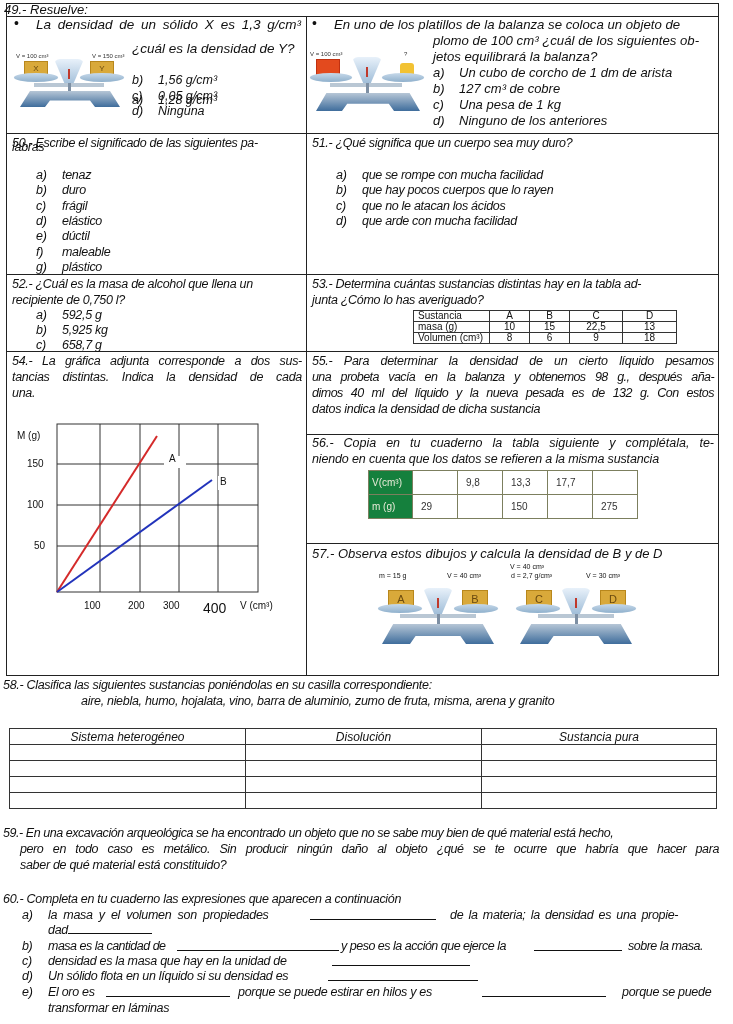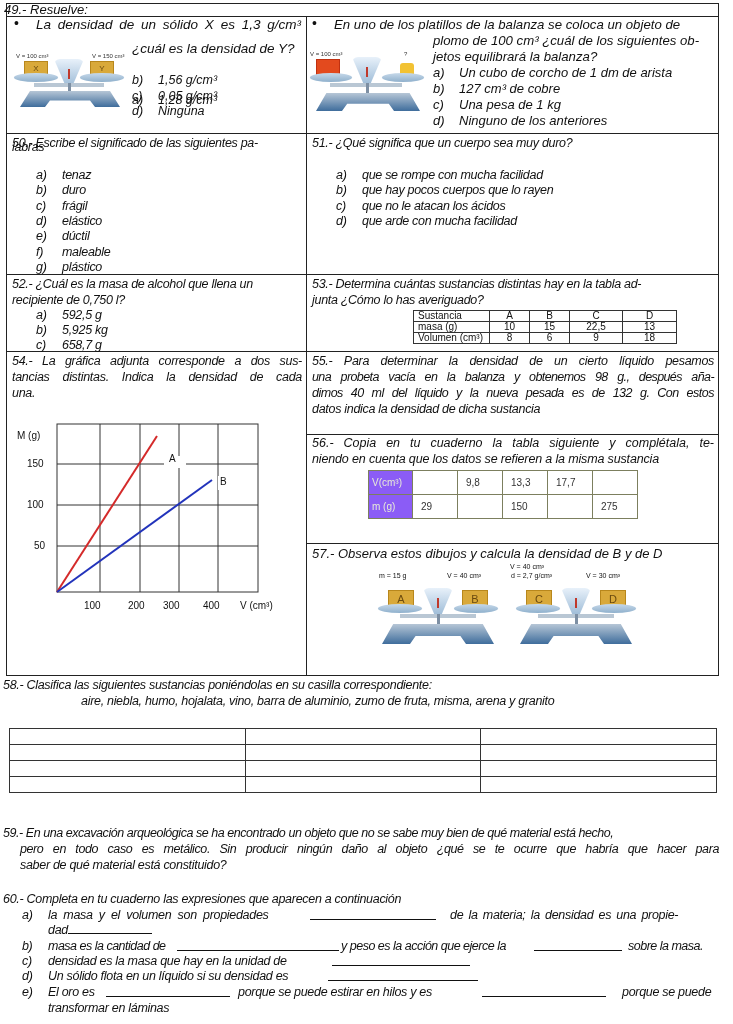--- a/index.html
+++ b/index.html
@@ -21,21 +21,21 @@
   .balance .dial { position: absolute; width: 30px; height: 28px; background: linear-gradient(#e8f1fa, #9bbad6); clip-path: polygon(0 0,100% 0,60% 100%,40% 100%); border-radius: 6px; }
   .balance .arrow { position: absolute; width: 2px; height: 10px; background: #c0392b; }
   .balance .stem { position: absolute; width: 3px; background: #7d8fa3; }
   .balance .base { position: absolute; height: 16px; background: linear-gradient(#b6c6d6, #3f6d9c); clip-path: polygon(10% 0,90% 0,100% 100%,75% 100%,70% 60%,30% 60%,25% 100%,0 100%); }
   .balance .beam { position: absolute; height: 4px; background: #b9c7d4; }
   
   table { border-collapse: collapse; }
   .t53 td { border: 1px solid #333; font-size: 10px; font-style: normal; padding: 0 4px; height: 11px; line-height: 10px; text-align: center; }
   .t53 td:first-child { text-align: left; }
   .t56 td { border: 1px solid #7c7f5e; font-size: 10px; font-style: normal; height: 24px; width: 45px; padding-left: 8px; color: #333; }
-  .t56 td.hd { background: #8b5cf6; color: #e8ead8; width: 44px; padding-left: 3px; }
+  .t56 td.hd { background: #15803d; color: #e8ead8; width: 44px; padding-left: 3px; }
   .t58 td, .t58 th { border: 1px solid #333; font-weight: normal; font-size: 12px; height: 16px; }
   .t58 th { text-align: center; }
   .blank { display: inline-block; border-bottom: 1px solid #111; height: 11px; vertical-align: baseline; }
 </style>
 </head>
 <body>
 
 <div class="line-h" style="left:6px; top:3px; width:713px;"></div>
 <div class="line-h" style="left:6px; top:16px; width:713px;"></div>
 <div class="line-h" style="left:6px; top:133px; width:713px;"></div>
@@ -181,21 +181,21 @@
   </svg>
   <span class="abs" style="left:157px; top:33px; font-style:normal; font-size:10px;">A</span>
   <span class="abs" style="left:208px; top:56px; font-style:normal; font-size:10px;">B</span>
   <span class="abs" style="left:5px; top:10px; font-style:normal; font-size:10px;">M (g)</span>
   <span class="abs" style="left:15px; top:38px; font-style:normal; font-size:10px;">150</span>
   <span class="abs" style="left:15px; top:79px; font-style:normal; font-size:10px;">100</span>
   <span class="abs" style="left:22px; top:120px; font-style:normal; font-size:10px;">50</span>
   <span class="abs" style="left:72px; top:180px; font-style:normal; font-size:10px;">100</span>
   <span class="abs" style="left:116px; top:180px; font-style:normal; font-size:10px;">200</span>
   <span class="abs" style="left:151px; top:180px; font-style:normal; font-size:10px;">300</span>
-  <span class="abs" style="left:191px; top:180px; font-style:normal; font-size:10px;text-align:right;">400</span>
+  <span class="abs" style="left:191px; top:180px; font-style:normal; font-size:14px;text-align:right;">400</span>
   <span class="abs" style="left:228px; top:180px; font-style:normal; font-size:10px;">V (cm³)</span>
 </div>
 
 <div class="abs narrow justify" style="left:312px; top:354px; width:402px; text-align-last:justify;">55.- Para determinar la densidad de un cierto líquido pesamos</div>
 <div class="abs narrow justify" style="left:312px; top:370px; width:402px; text-align-last:justify; letter-spacing:-0.6px;">una probeta vacía en la balanza y obtenemos 98 g., después aña-</div>
 <div class="abs narrow justify" style="left:312px; top:386px; width:402px; text-align-last:justify; letter-spacing:-0.5px;">dimos 40 ml del líquido y la nueva pesada es de 132 g. Con estos</div>
 <div class="abs narrow" style="left:312px; top:402px;">datos indica la densidad de dicha sustancia</div>
 
 <div class="abs justify" style="left:312px; top:436px; width:402px; text-align-last:justify; font-size:12.5px;">56.- Copia en tu cuaderno la tabla siguiente y complétala, te-</div>
 <div class="abs" style="left:312px; top:452px; font-size:12.5px; letter-spacing:-0.15px;">niendo en cuenta que los datos se refieren a la misma sustancia</div>
@@ -247,20 +247,25 @@
   <div class="arrow" style="left:59px; top:10px;"></div>
   <div class="beam" style="left:22px; top:26px; width:76px;"></div>
   <div class="stem" style="left:59px; top:26px; height:10px;"></div>
   <div class="base" style="left:4px; top:36px; width:112px; height:20px;"></div>
 </div>
 
 <div class="abs narrow" style="left:3px; top:678px;">58.- Clasifica las siguientes sustancias poniéndolas en su casilla correspondiente:</div>
 <div class="abs narrow" style="left:81px; top:694px;">aire, niebla, humo, hojalata, vino, barra de aluminio, zumo de fruta, misma, arena y granito</div>
 <table class="t58 abs" style="left:9px; top:728px; width:708px;">
   <tbody>
+      <tr>
+    <th style="width:236px;">Sistema heterogéneo</th>
+    <th style="width:236px;">Disolución</th>
+    <th>Sustancia pura</th>
+  </tr>
   <tr>
         <td></td>
         <td></td>
         <td></td>
       </tr>
   <tr>
         <td></td>
         <td></td>
         <td></td>
       </tr>

